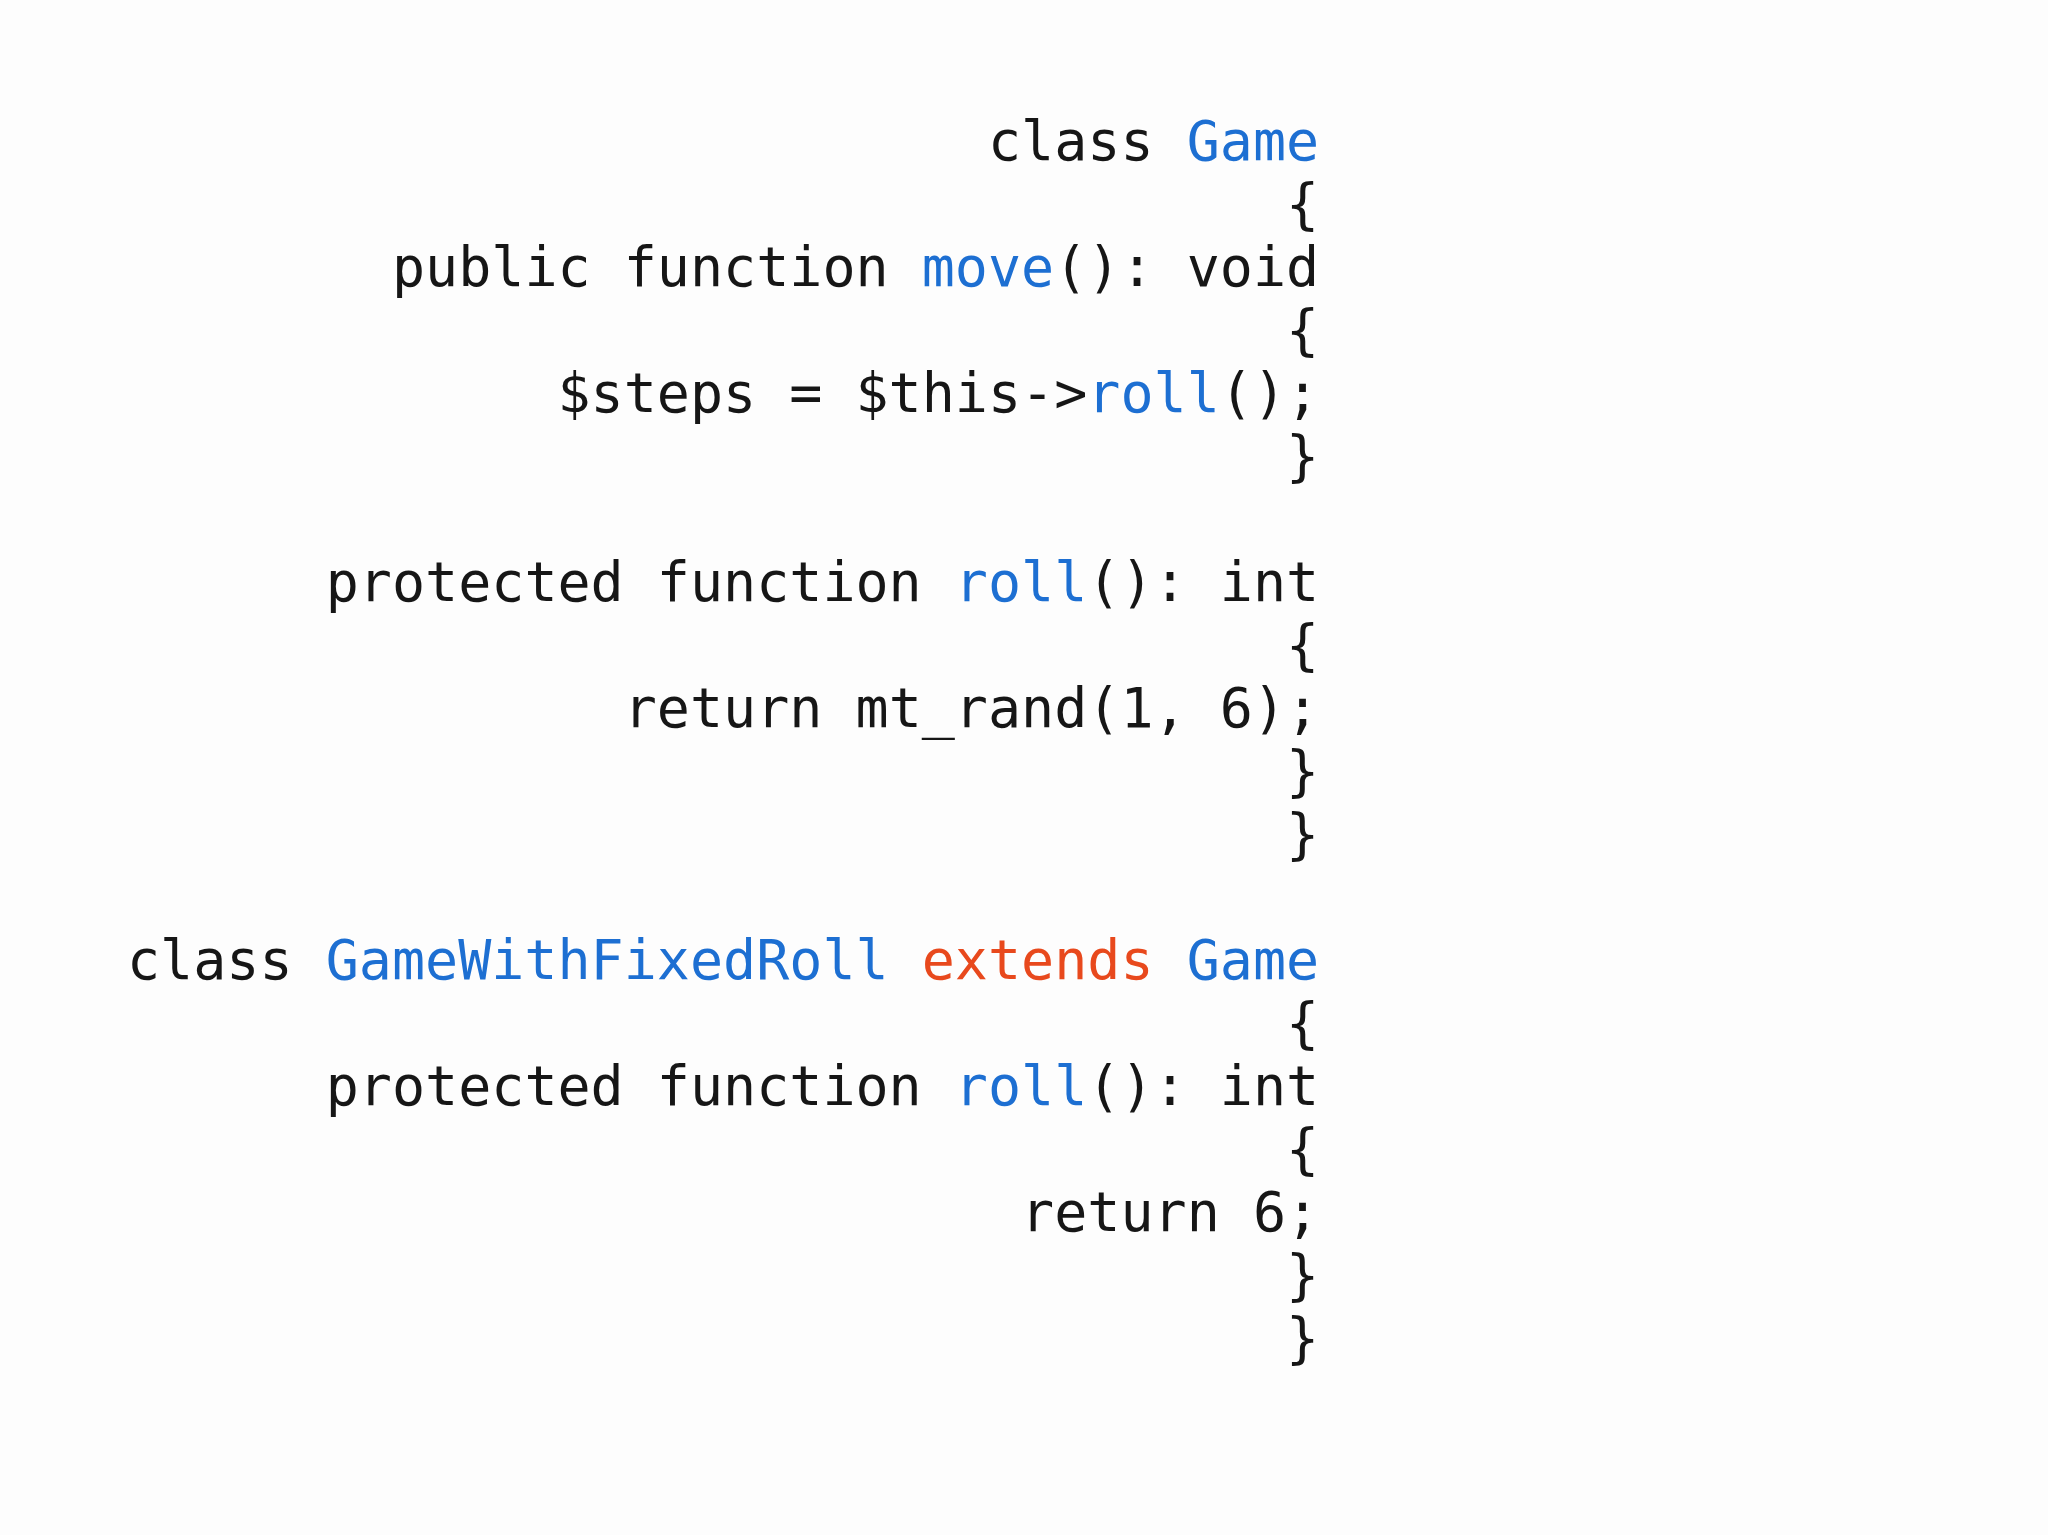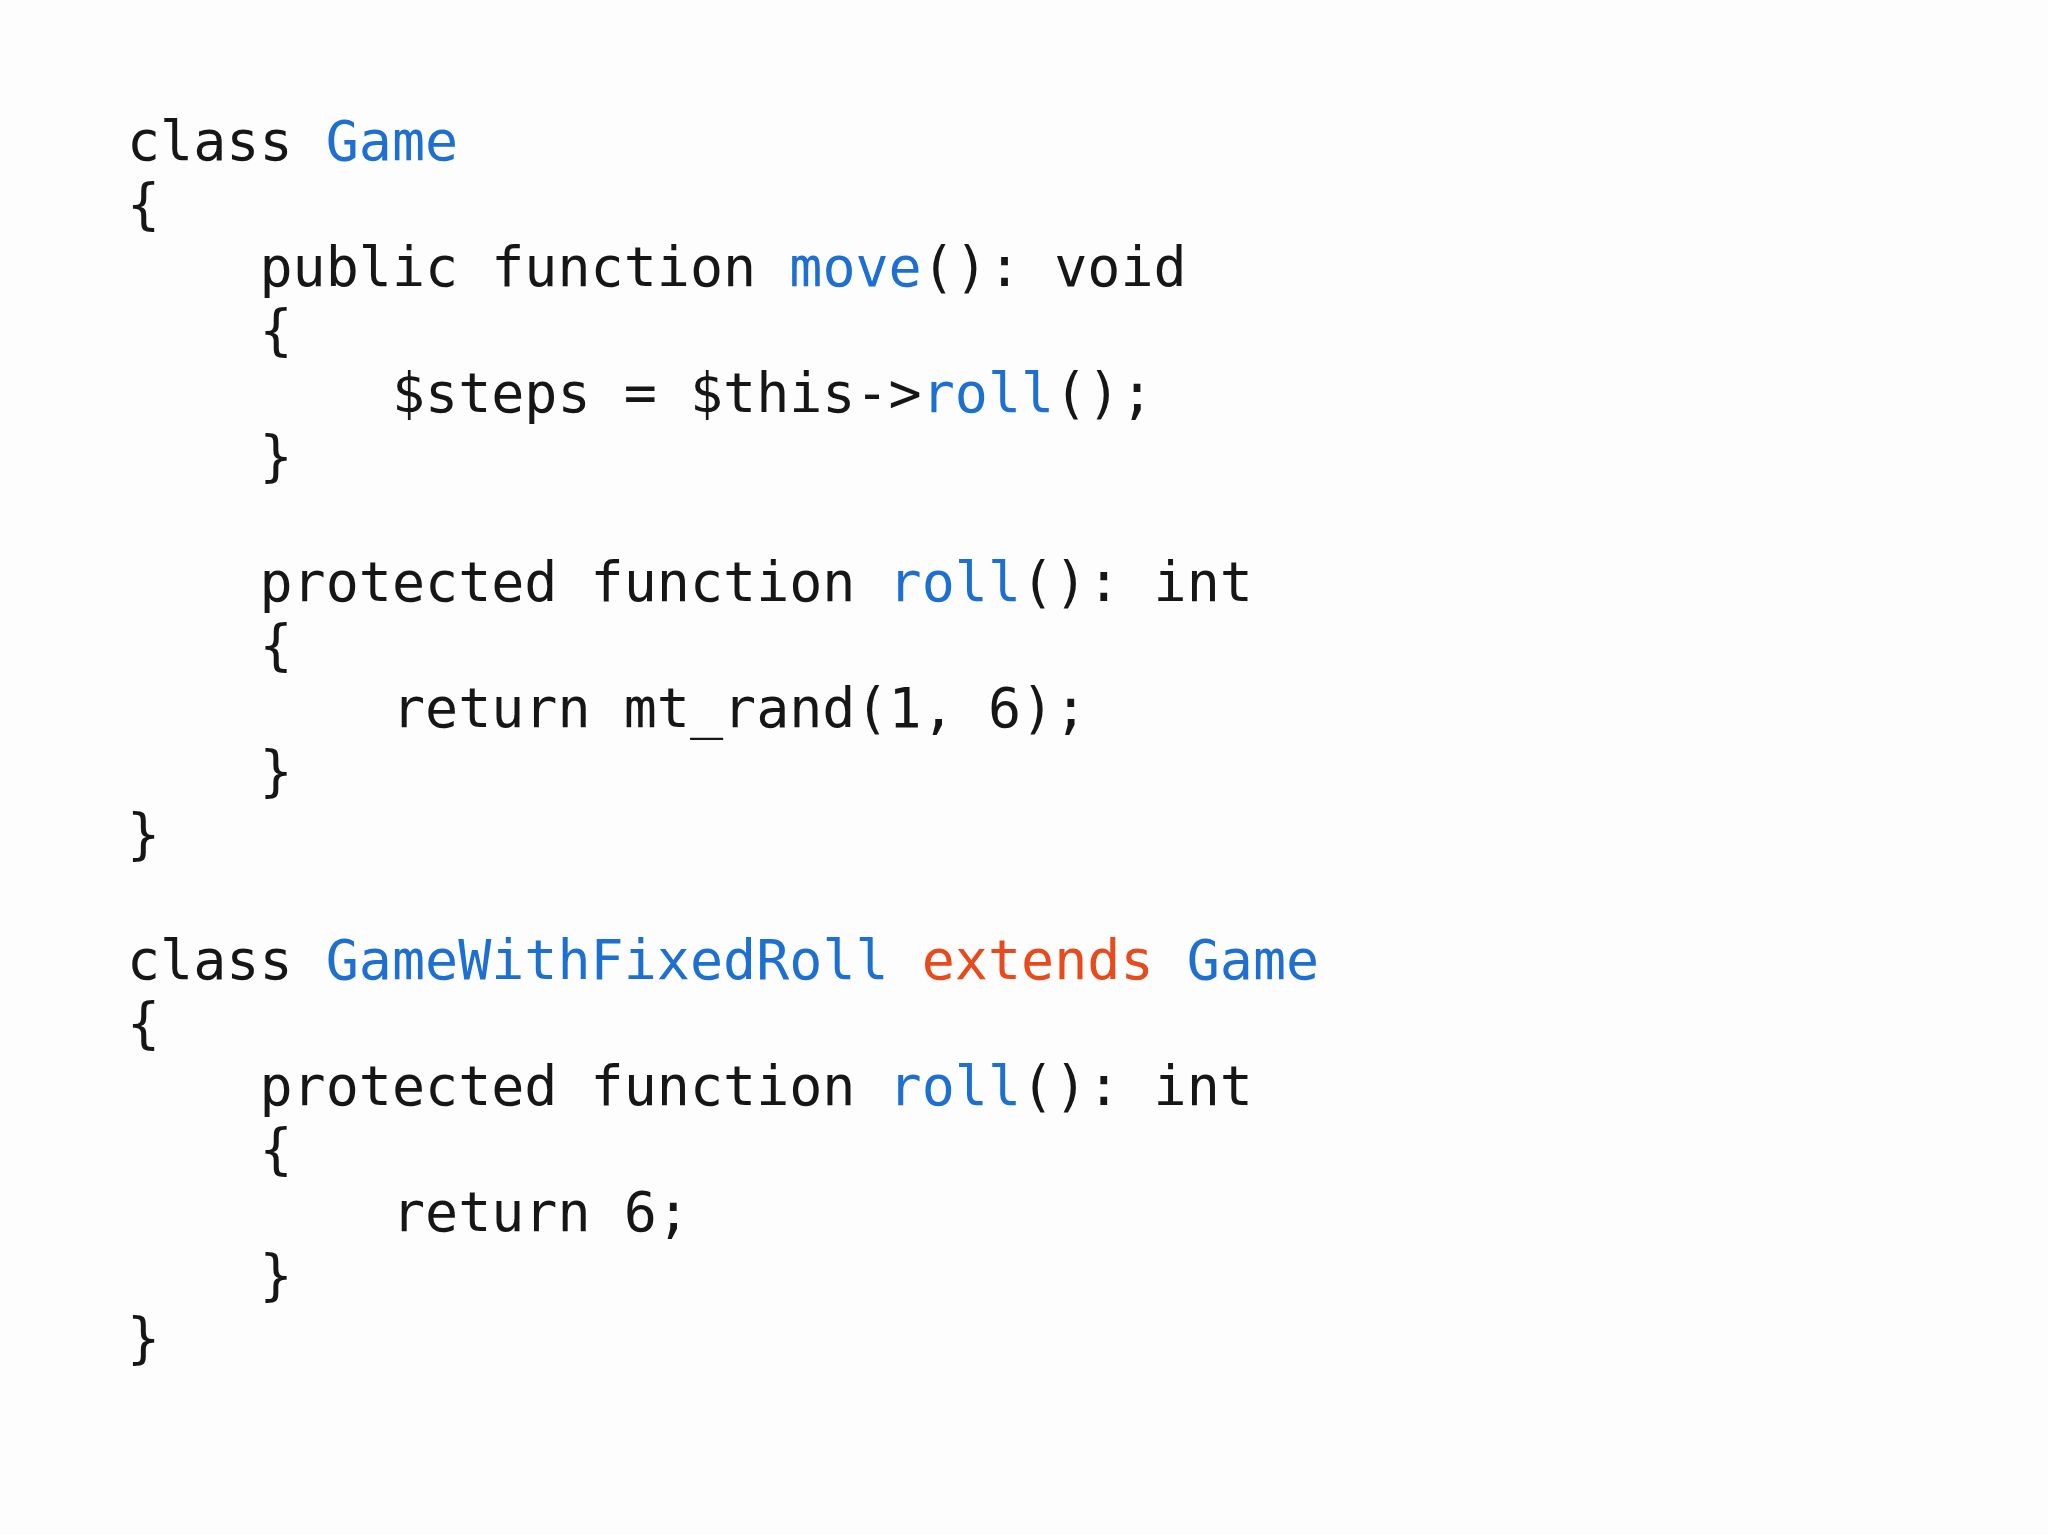--- a/index.html
+++ b/index.html
@@ -24,20 +24,21 @@
     top: 110px;
     margin: 0;
     font-family: "DejaVu Sans Mono", "Liberation Mono", monospace;
     font-size: 55px;
     line-height: 63px;
     font-weight: 400;
   }
   .code-line {
     white-space: pre;
     min-height: 63px;
+    text-align: right;
   }
 </style>
 </head>
 <body style="background: rgb(253, 253, 253);">
 
 <main class="code-slide">
   <pre class="code-block"><div class="code-line"><span style="color: rgb(22, 22, 22);">class </span><span style="color: rgb(29, 111, 210);">Game</span></div><div class="code-line"><span style="color: rgb(22, 22, 22);">{</span></div><div class="code-line"><span style="color: rgb(22, 22, 22);">    public function </span><span style="color: rgb(29, 111, 210);">move</span><span style="color: rgb(22, 22, 22);">(): void</span></div><div class="code-line"><span style="color: rgb(22, 22, 22);">    {</span></div><div class="code-line"><span style="color: rgb(22, 22, 22);">        $steps = $this-&gt;</span><span style="color: rgb(29, 111, 210);">roll</span><span style="color: rgb(22, 22, 22);">();</span></div><div class="code-line"><span style="color: rgb(22, 22, 22);">    }</span></div><div class="code-line">&nbsp;</div><div class="code-line"><span style="color: rgb(22, 22, 22);">    protected function </span><span style="color: rgb(29, 111, 210);">roll</span><span style="color: rgb(22, 22, 22);">(): int</span></div><div class="code-line"><span style="color: rgb(22, 22, 22);">    {</span></div><div class="code-line"><span style="color: rgb(22, 22, 22);">        return mt_rand(1, 6);</span></div><div class="code-line"><span style="color: rgb(22, 22, 22);">    }</span></div><div class="code-line"><span style="color: rgb(22, 22, 22);">}</span></div><div class="code-line">&nbsp;</div><div class="code-line"><span style="color: rgb(22, 22, 22);">class </span><span style="color: rgb(29, 111, 210);">GameWithFixedRoll</span><span style="color: rgb(22, 22, 22);"> </span><span style="color: rgb(232, 73, 29);">extends</span><span style="color: rgb(22, 22, 22);"> </span><span style="color: rgb(29, 111, 210);">Game</span></div><div class="code-line"><span style="color: rgb(22, 22, 22);">{</span></div><div class="code-line"><span style="color: rgb(22, 22, 22);">    protected function </span><span style="color: rgb(29, 111, 210);">roll</span><span style="color: rgb(22, 22, 22);">(): int</span></div><div class="code-line"><span style="color: rgb(22, 22, 22);">    {</span></div><div class="code-line"><span style="color: rgb(22, 22, 22);">        return 6;</span></div><div class="code-line"><span style="color: rgb(22, 22, 22);">    }</span></div><div class="code-line"><span style="color: rgb(22, 22, 22);">}</span></div></pre>
 </main>
 
 </body></html>

